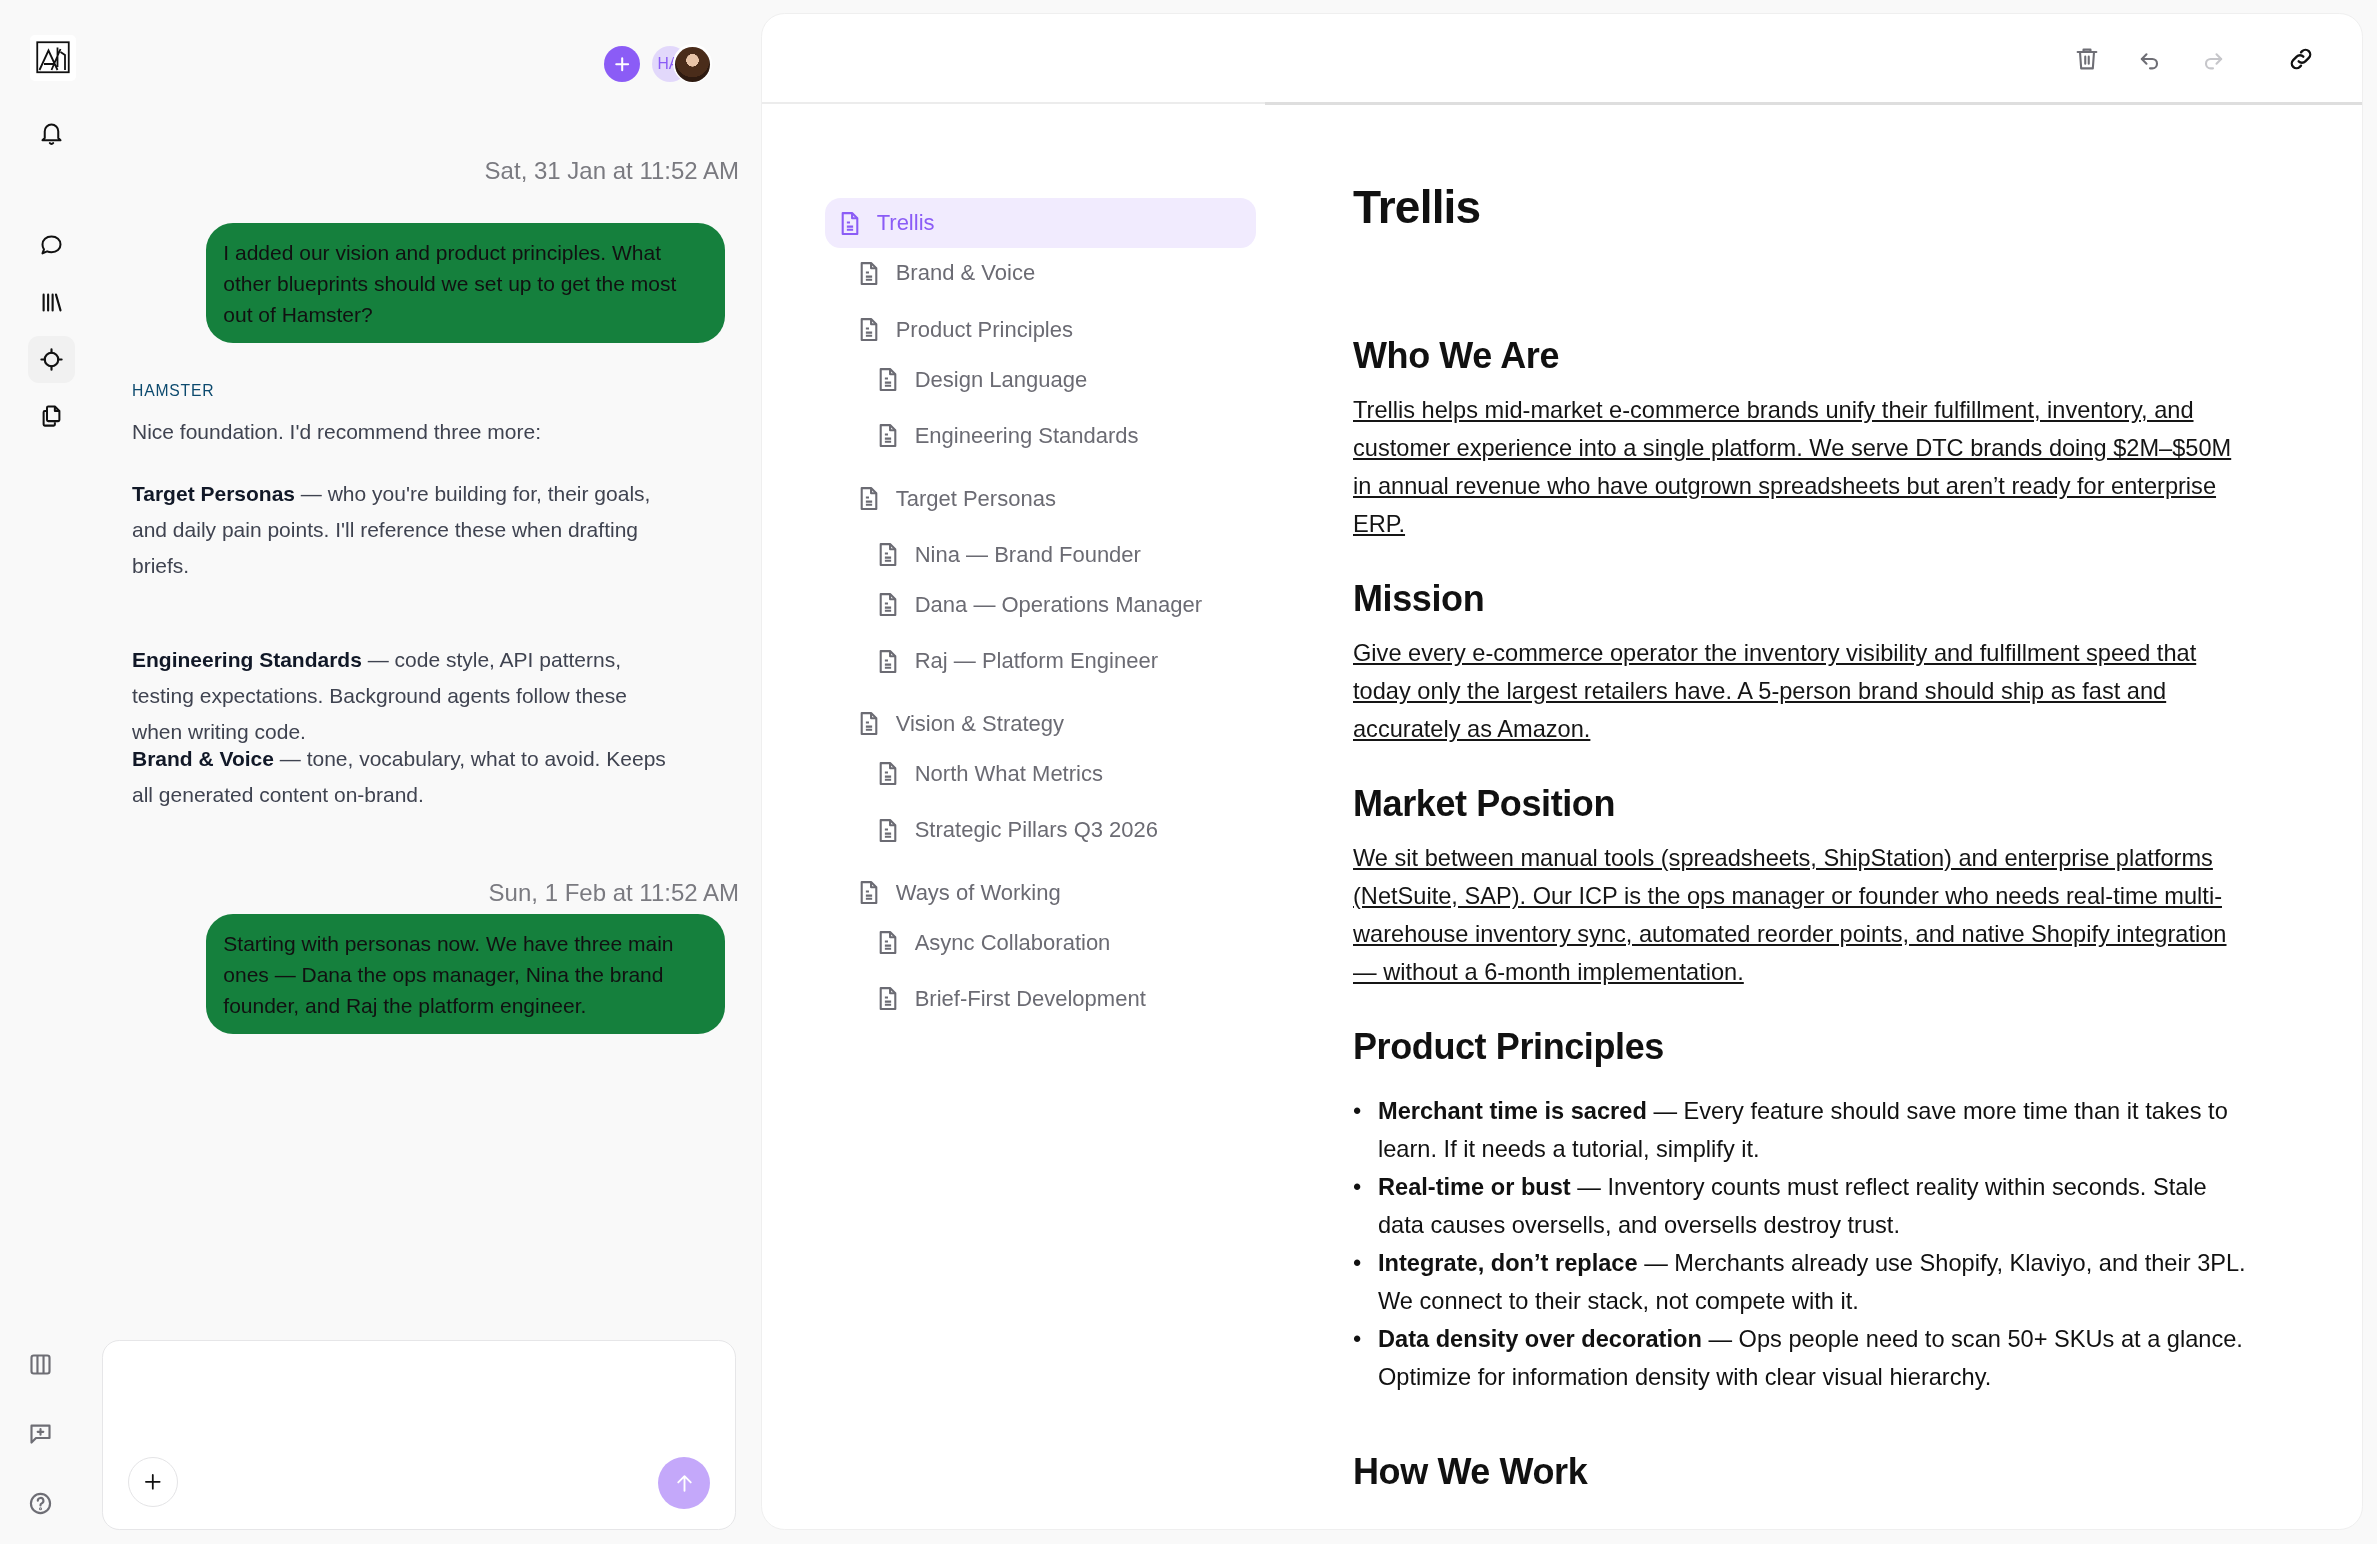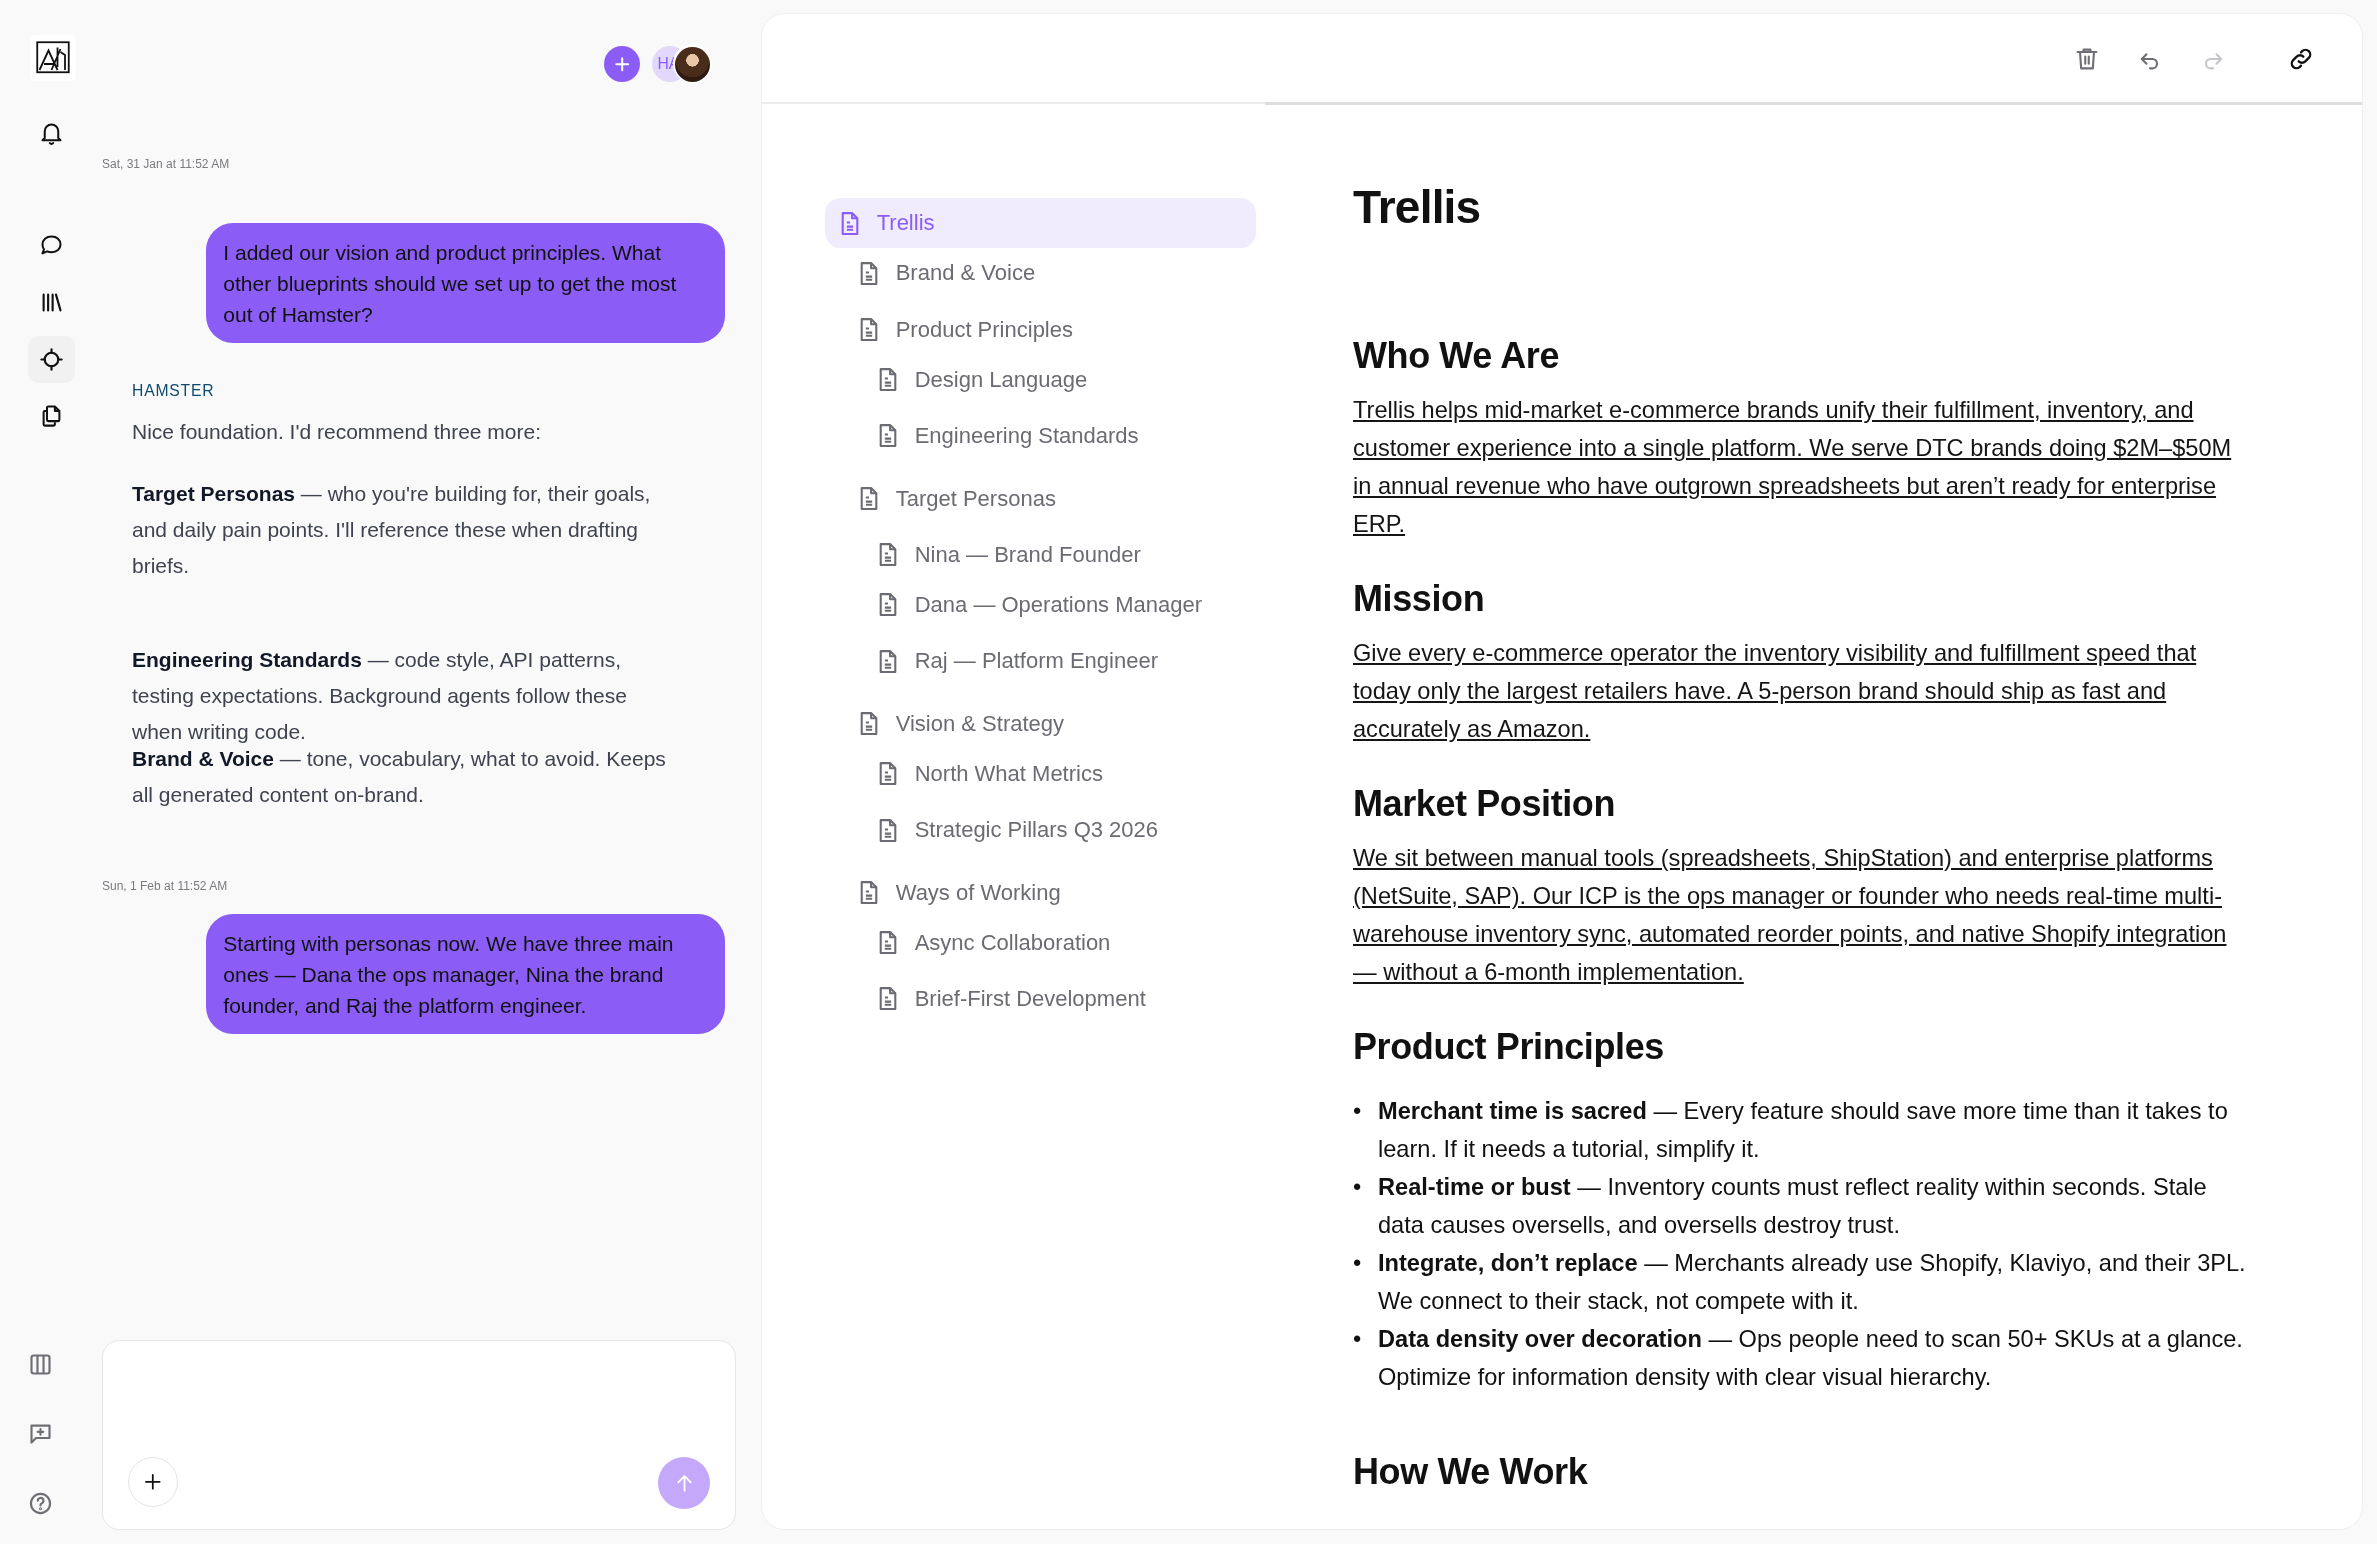--- a/index.html
+++ b/index.html
@@ -16,22 +16,22 @@
 
   
   .chat { position: absolute; left: 102px; top: 0; width: 637px; height: 1544px; }
   .chat-top { position: absolute; right: 0; top: 46px; width: 637px; height: 39px; }
   .add-collab { position: absolute; left: 502px; top: 0; width: 36px; height: 36px; border-radius: 50%; background: #8b5cf6; display: flex; align-items: center; justify-content: center; }
   .add-collab svg { width: 20.4px; height: 20.4px; }
   .avatar-ha { position: absolute; left: 550px; top: 0; width: 36px; height: 36px; border-radius: 50%; background: #e2d8fb; color: #8b5cf6; font-size: 15.7px; display: flex; align-items: center; padding-left: 5.5px; overflow: hidden; }
   .avatar-photo { position: absolute; left: 571px; top: -1.6px; width: 39px; height: 39px; border-radius: 50%; background: #fff; padding: 2.4px; }
   .avatar-photo .face { width: 35px; height: 35px; border-radius: 50%; background: radial-gradient(circle at 50% 38%, #e8c4a8 0 22%, #4a2c1a 23% 60%, #2e1a10 61%); }
 
-  .timestamp { position: absolute; left: 0; width: 637px; text-align: left; font-size: 12px; color: #7a7a80; }
-  .bubble { position: absolute; left: 104px; width: 519px; background: #8b5cf6; border-radius: 27px; padding: 14px 17.3px 12.6px 17.3px; font-size: 21px; line-height: 31px; color: #111; }
+  .timestamp { position: absolute; left: 0; width: 637px; text-align: right; font-size: 24px; color: #7a7a80; }
+  .bubble { position: absolute; left: 104px; width: 519px; background: #15803d; border-radius: 27px; padding: 14px 17.3px 12.6px 17.3px; font-size: 21px; line-height: 31px; color: #111; }
   .sender { position: absolute; left: 30px; font-size: 15.7px; letter-spacing: 0.8px; color: #0c4a6e; }
   .assistant-p { position: absolute; left: 30px; width: 535px; font-size: 21px; line-height: 36px; color: #3f4350; }
   .assistant-p b { color: #111827; font-weight: 700; }
 
   .composer { position: absolute; left: 102px; top: 1340px; width: 634px; height: 190px; background: #fff; border: 1.6px solid #e6e6e8; border-radius: 17.3px; }
   .composer textarea { position: absolute; left: 19px; top: 15.7px; width: 594px; height: 94px; border: none; outline: none; resize: none; font-family: "Liberation Sans", sans-serif; font-size: 21px; background: transparent; }
   .attach-btn { position: absolute; left: 25px; top: 116px; width: 50px; height: 50px; border-radius: 50%; border: 1.6px solid #e4e4e6; background: #fff; display: flex; align-items: center; justify-content: center; }
   .send-btn { position: absolute; right: 25px; top: 116px; width: 52px; height: 52px; border-radius: 50%; background: #c4a8fa; display: flex; align-items: center; justify-content: center; border: none; }
 
   

